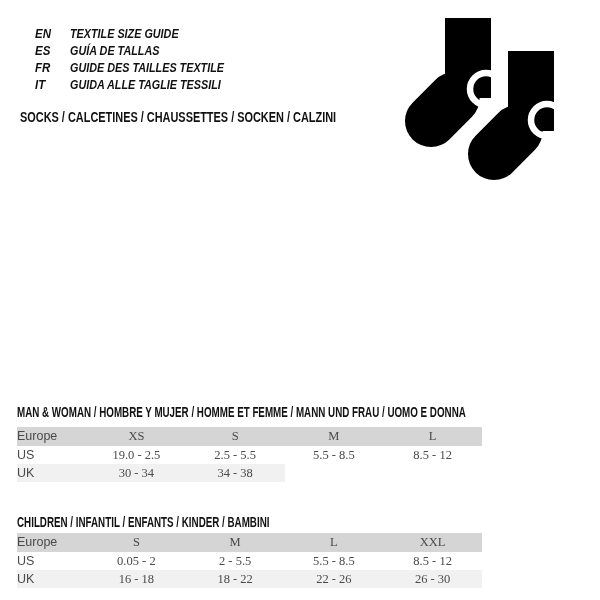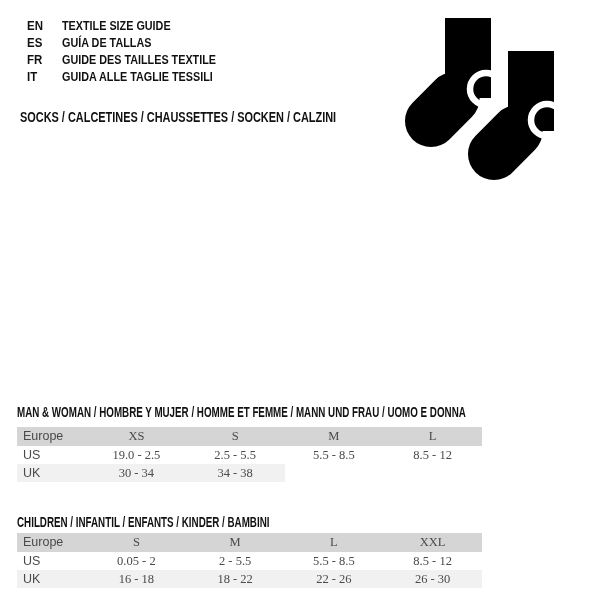--- a/index.html
+++ b/index.html
@@ -12,21 +12,21 @@
 
   
   .cond70,.cond78,.cond80,.cond85{display:inline-block;white-space:nowrap;transform-origin:0 50%;}
   .cond70{transform:scaleX(.70);}
   .cond78{transform:scaleX(.78);}
   .cond80{transform:scaleX(.80);}
   .cond85{transform:scaleX(.85);}
 
   
   #lang-list{
-    position:absolute;left:23px;top:13px;margin:4px;padding:0;list-style:none;
+    position:absolute;left:23px;top:13px;margin:12px;padding:0;list-style:none;font-style:italic;
   }
   #lang-list li{height:17px;display:flex;align-items:center;}
   #lang-list .code{width:35px;font-size:13.5px;font-weight:700;color:#111;}
   #lang-list .label{font-size:13.5px;font-weight:700;color:#111;}
 
   
   #socks-line{
     position:absolute;left:20px;top:109px;
     font-size:14px;font-weight:700;color:#111;
   }
@@ -48,21 +48,21 @@
   }
   #grid-0{top:427px;}
   #grid-1{top:533px;}
   .cell{
     font-size:12.5px;line-height:18px;color:var(--table_text,#4a4a4a);
     overflow:hidden;white-space:nowrap;
   }
   .cell.hdr{background:var(--table_header_bg,#d5d5d5);line-height:19px;}
   .cell.alt{background:var(--table_alt_row_bg,#f1f1f1);}
   .cell.num{text-align:center;font-family:Liberation Serif, serif;}
-  .cell.first{padding-left:6px;}
+  .cell.first{padding-left:0;}
 </style>
 </head>
 <body style="background: rgb(255, 255, 255);">
 
 <div class="page">
 
   <ul id="lang-list">
       <li>
         <span class="code cond85">EN</span>
         <span class="label cond80">TEXTILE SIZE GUIDE</span>

